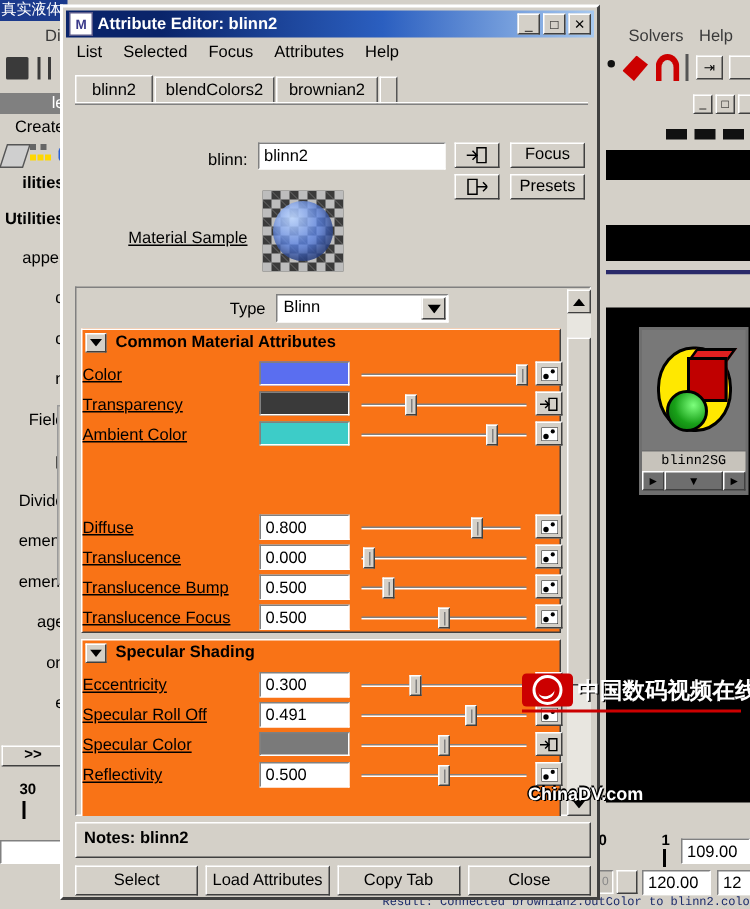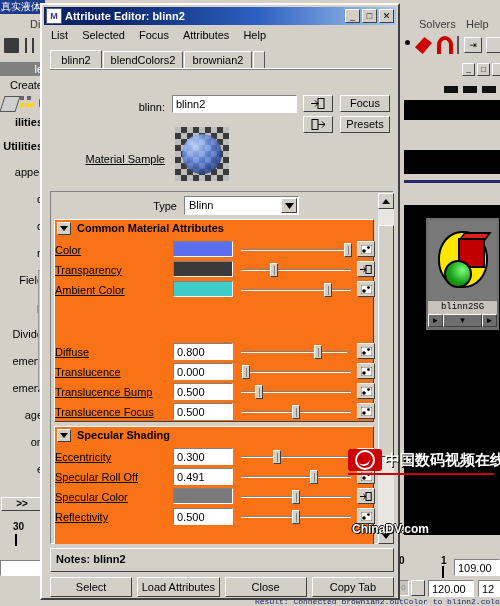--- a/index.html
+++ b/index.html
@@ -484,22 +484,22 @@
       </div>
     </div>
 
     <div class="out" id="notesOuter">
       <span id="notesLbl">Notes: blinn2</span>
     </div>
 
     <div id="btnRow">
       <div class="out bbtn">Select</div>
       <div class="out bbtn">Load Attributes</div>
+      <div class="out bbtn">Copy Tab</div>
       <div class="out bbtn">Close</div>
-      <div class="out bbtn">Copy Tab</div>
     </div>
   </div>
 
   <div id="wm">
     <div id="wmTop">
       <div id="wmLogo">
           <div class="ring"></div>
         </div>
       <div id="wmCn">中国数码视频在线</div>
     </div>

